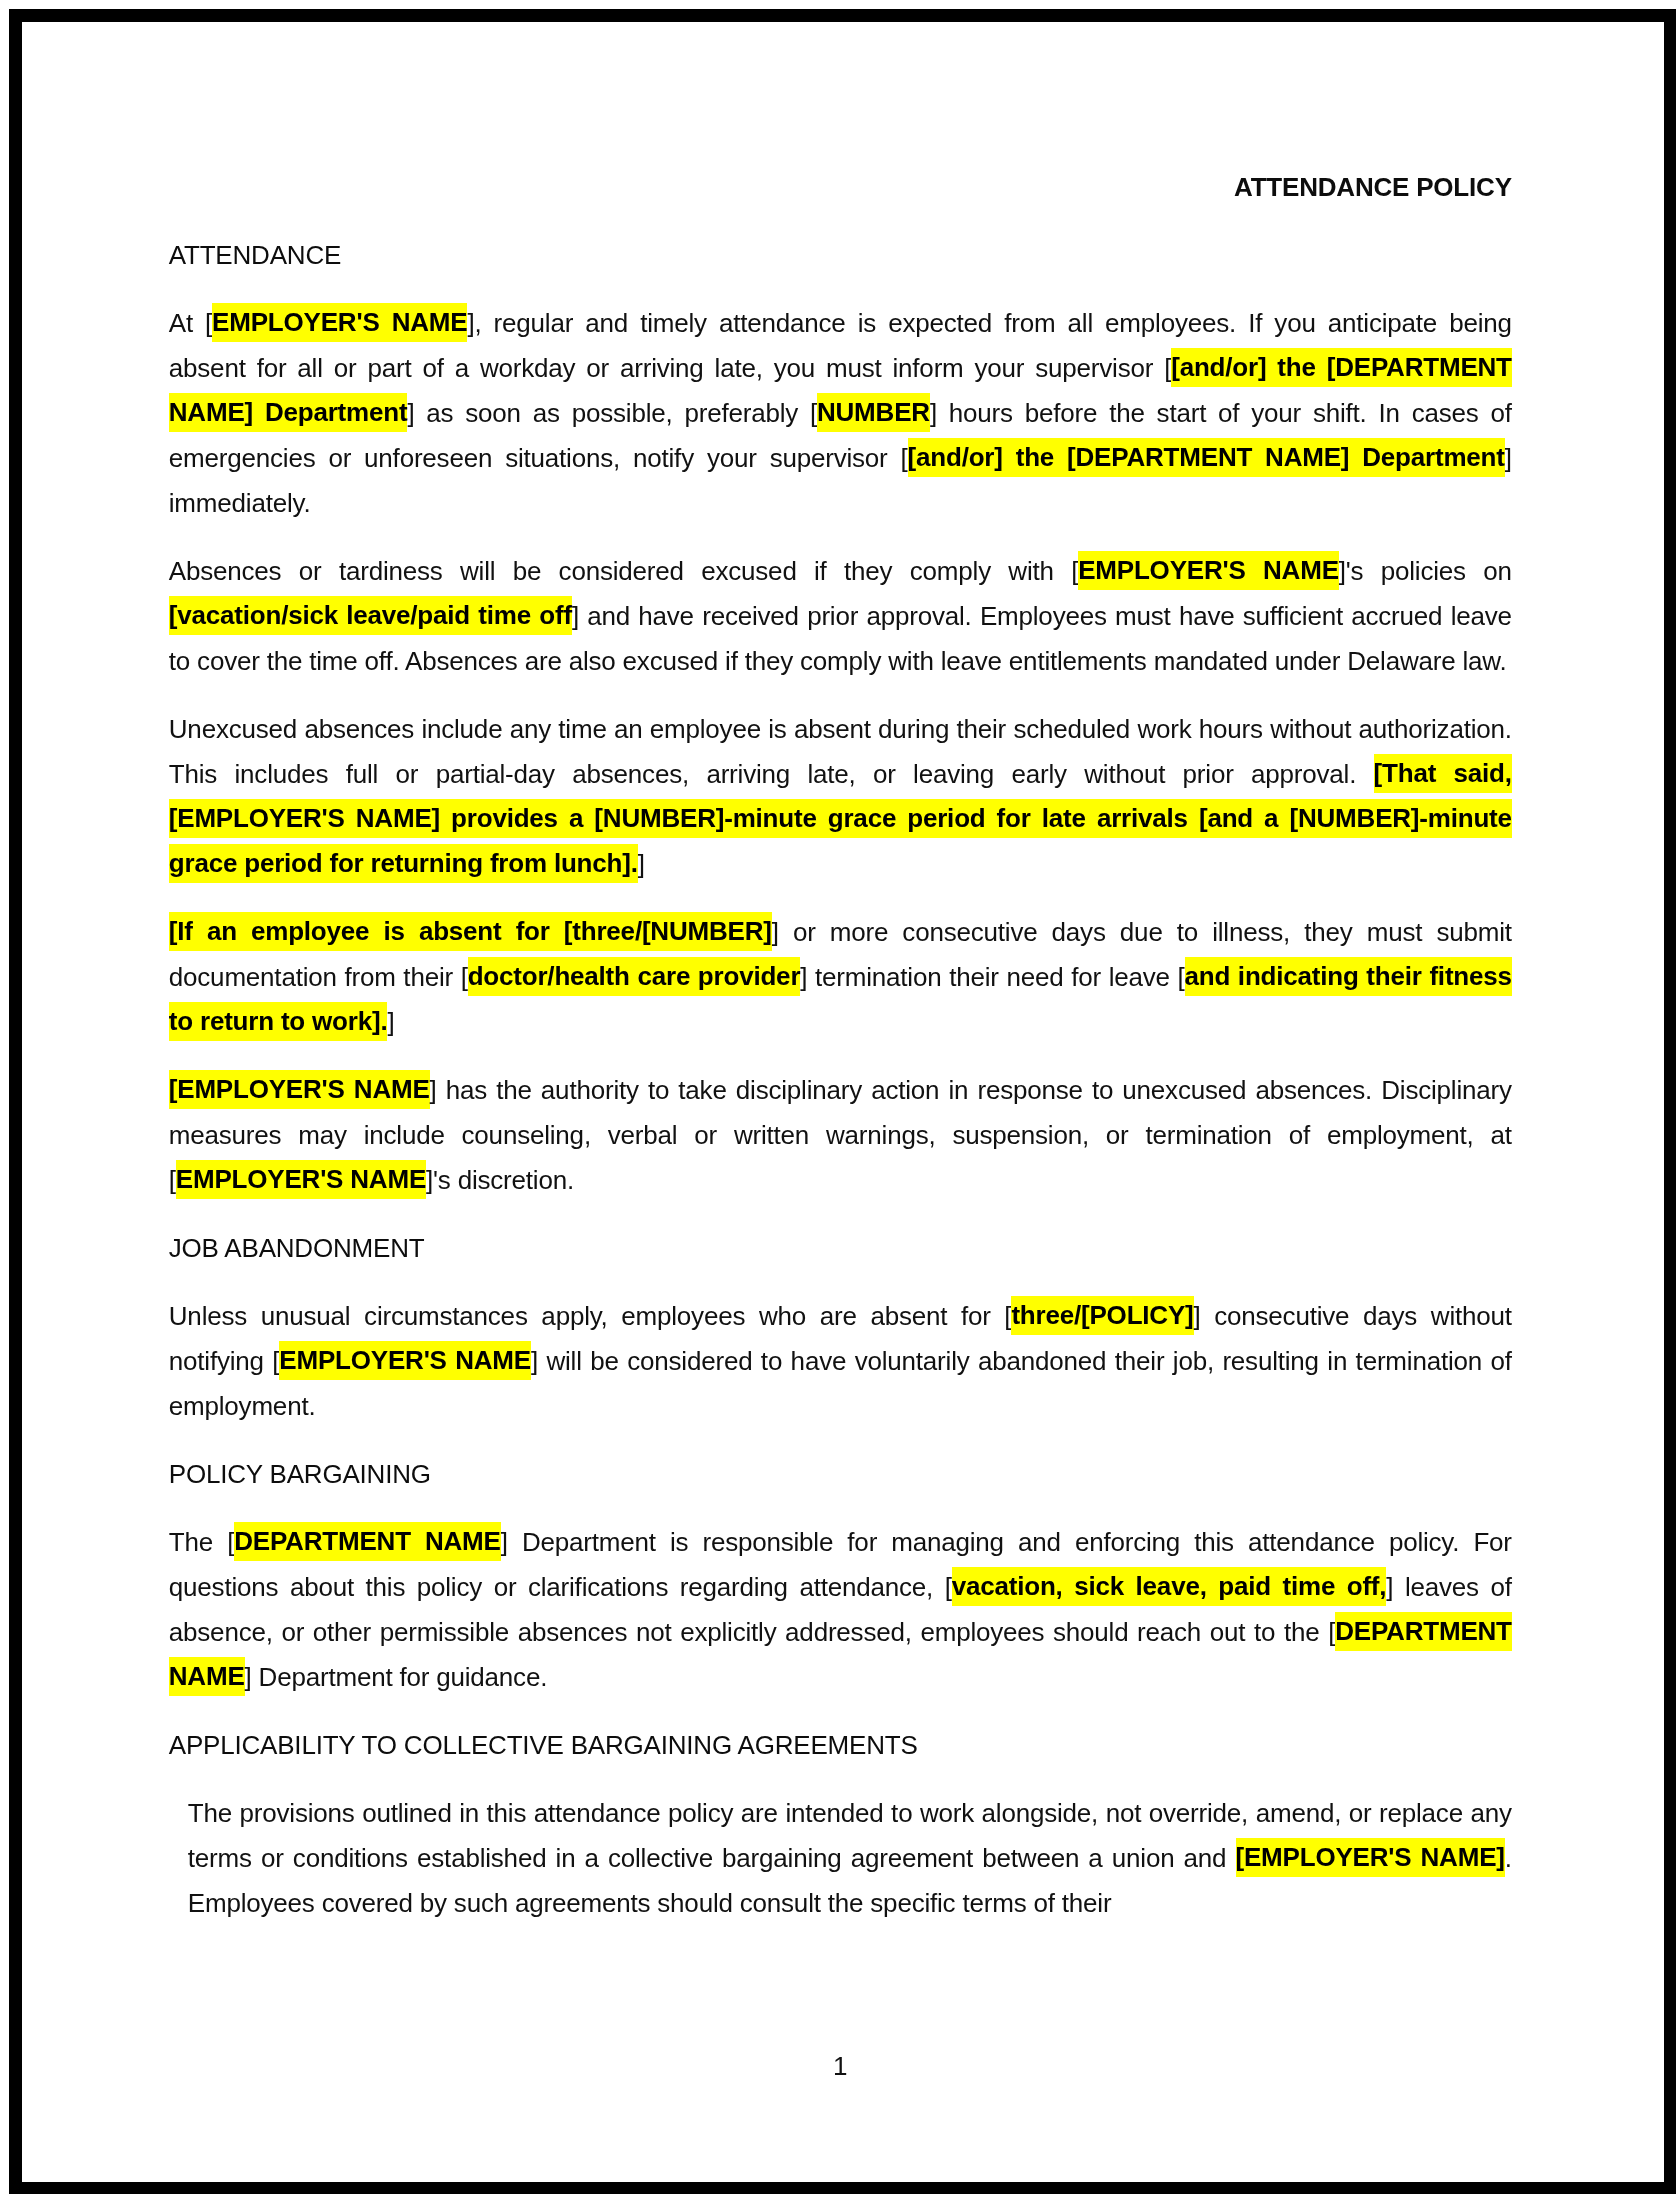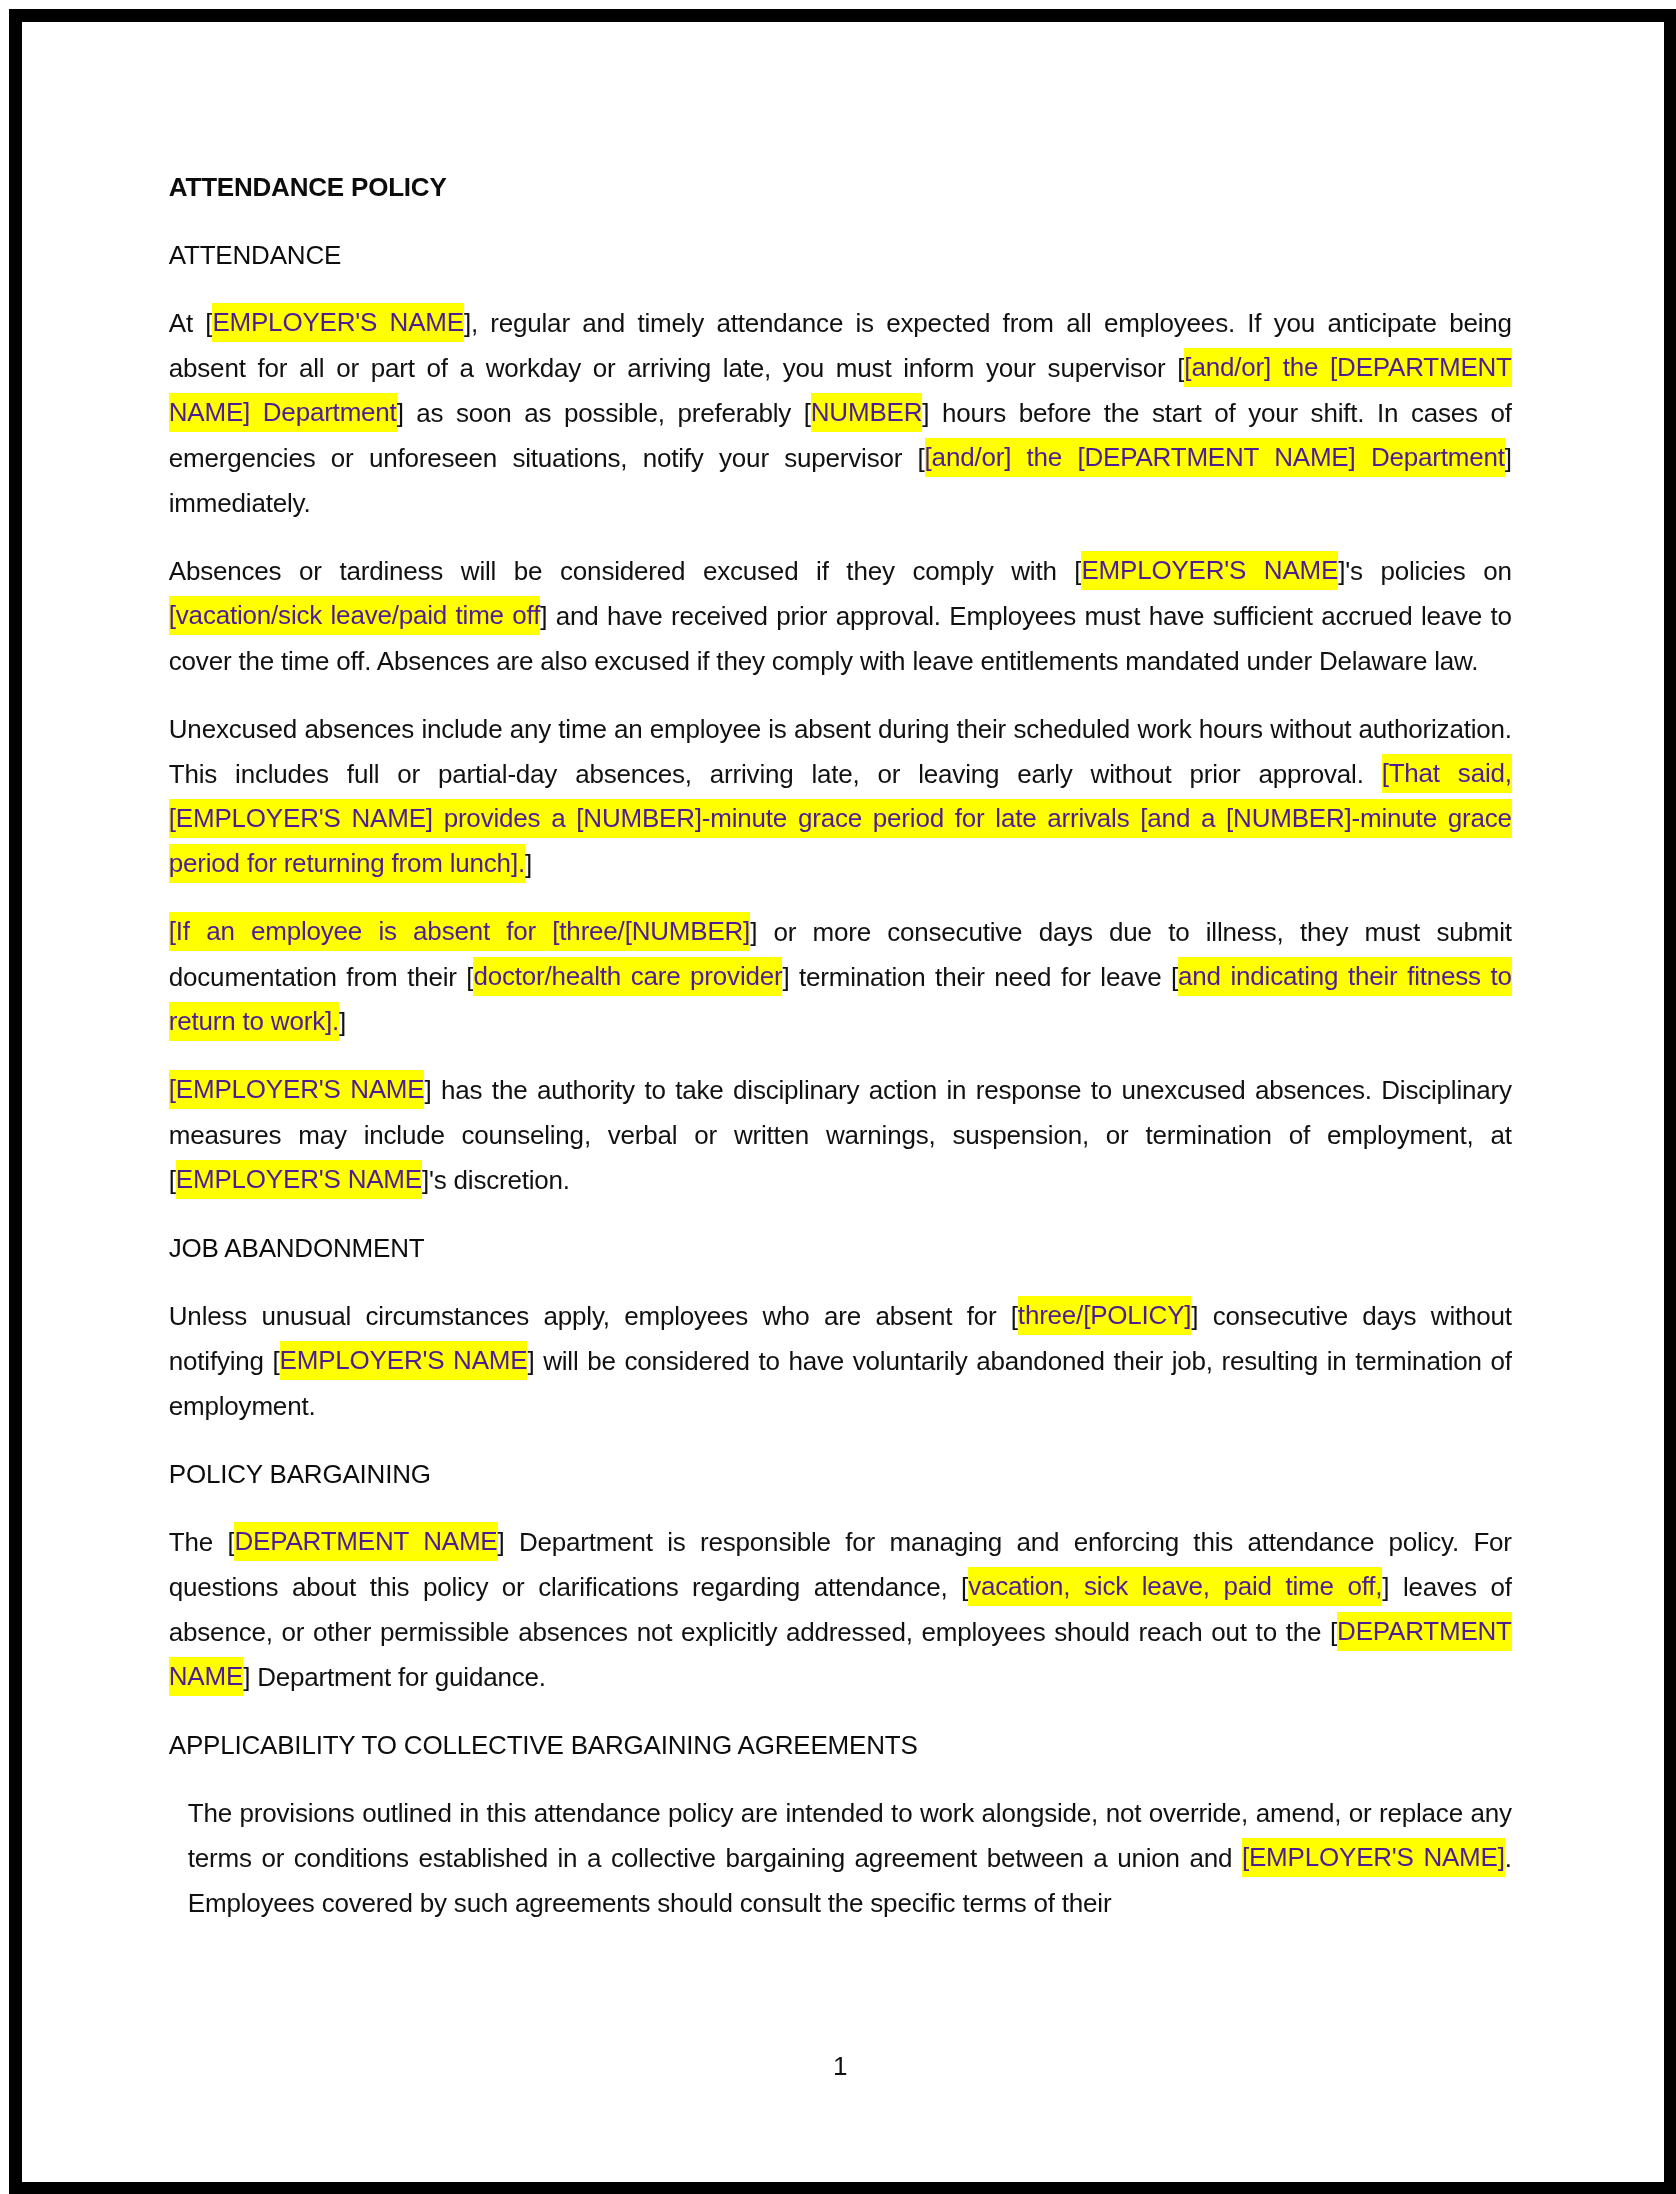--- a/index.html
+++ b/index.html
@@ -28,39 +28,40 @@
     position: absolute;
     left: 147px;
     top: 143px;
     width: 1343px;
     color: #111111;
     font-size: 26px;
     line-height: 45px;
     letter-spacing: -0.2px;
   }
   .doc-title {
-    text-align: left;
+    text-align: right;
     font-weight: bold;
     margin: 0 0 23px 0;
     color: #0d0d0d;
   }
   .section-heading {
     font-weight: normal;
     margin: 0 0 23px 0;
     color: #0d0d0d;
   }
   .paragraph {
     margin: 0 0 23px 0;
     text-align: justify;
   }
   .paragraph:last-child { margin-bottom: 0; margin-left: 19px; }
   mark.hl {
     background: #ffff00;
-    color: #4c1d95;
+    color: #000000;
     padding: 4.4px 0;
+    font-weight: bold;
   }
   .page-footer {
     position: absolute;
     left: 147px;
     top: 2022px;
     width: 1343px;
     text-align: center;
     font-size: 26px;
     line-height: 45px;
     color: #111111;

